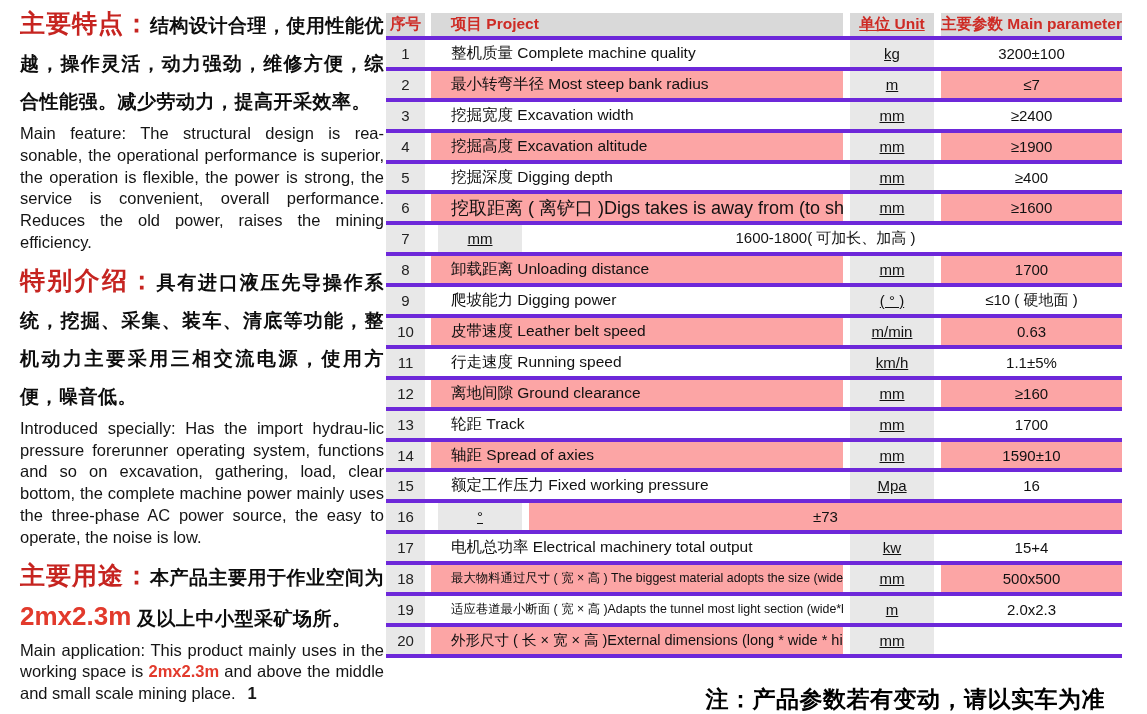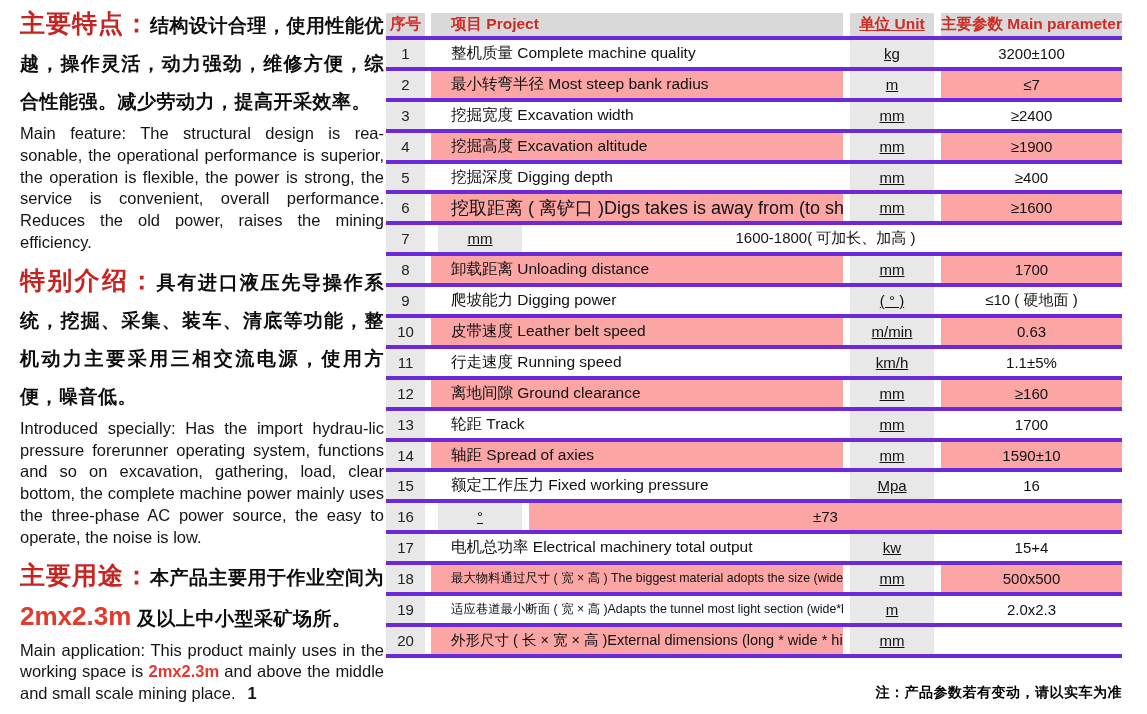--- a/index.html
+++ b/index.html
@@ -85,22 +85,22 @@
   .brow.gray  .c-proj, .brow.gray  .c-param { background: #fca5a5; }
   .brow .c-num, .brow .c-unit { background: #e8e8e8; }
 
   .brow .size-m { font-size: 18px; }
   .brow .size-s { font-size: 12.4px; }
   .brow .size-l20 { font-size: 14.5px; }
 
   
   .footnote {
     position: absolute;
-    right: 25px; top: 684px;
-    font-size: 14px;
+    right: 42px; top: 684px;
+    font-size: 23px;
     font-weight: 700;
     color: #000;
     letter-spacing: 0.5px;
   }
 </style>
 </head>
 <body>
 
 <div class="left-panel">
 

